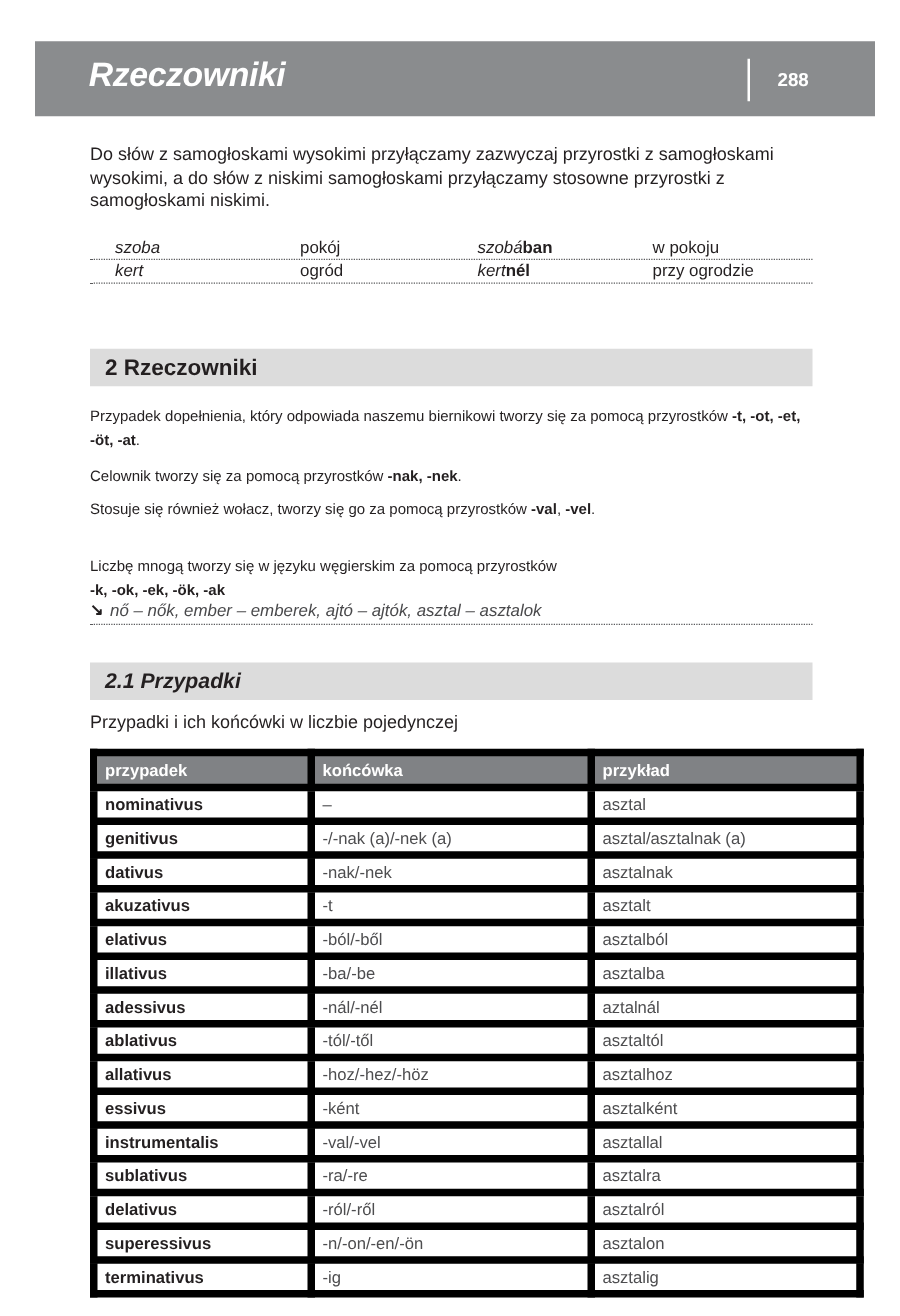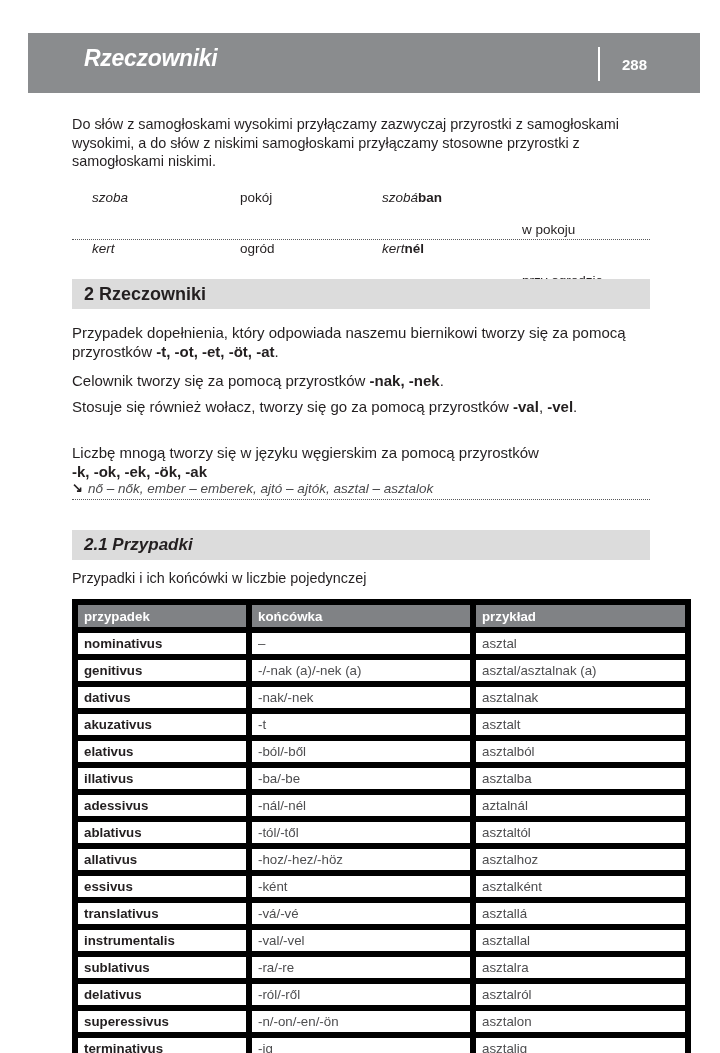--- a/index.html
+++ b/index.html
@@ -21,23 +21,23 @@
     position: absolute;
     left: 28px;
     top: 33px;
     width: 672px;
     height: 60px;
     background: #8a8c8e;
     box-sizing: border-box;
   }
   .page-header-title {
     position: absolute;
-    left: 56px;
+    left: 43px;
     top: 12px;
-    font-size: 23px;
+    font-size: 27px;
     font-weight: bold;
     font-style: italic;
     color: #ffffff;
     letter-spacing: -0.3px;
   }
   .page-header-rule {
     position: absolute;
     right: 100px;
     top: 14px;
     width: 2px;
@@ -74,21 +74,21 @@
   .example-row {
     display: flex;
     font-size: 13.5px;
     line-height: 17px;
     border-bottom: 1px dotted #58595b;
     padding-bottom: 1px;
   }
   .example-row .c0 { width: 168px; padding-left: 20px; box-sizing: border-box; font-style: italic; }
   .example-row .c1 { width: 142px; }
   .example-row .c2 { width: 140px; font-style: italic; }
-  .example-row .c3 { flex: 1; margin-top: 32px; }
+  .example-row .c3 { flex: 1; }
   .example-row .c2 b { font-style: normal; }
 
   
   .band {
     position: absolute;
     left: 72px;
     width: 578px;
     background: #dcdcdc;
     box-sizing: border-box;
   }
@@ -116,21 +116,21 @@
     font-weight: bold;
     font-style: italic;
     color: #231f20;
   }
 
   
   .para {
     position: absolute;
     left: 72px;
     width: 578px;
-    font-size: 15px;
+    font-size: 12px;
     line-height: 18.5px;
     color: #231f20;
   }
   .p1 { top: 324px; }
   .p2 { top: 372px; }
   .p3 { top: 398px; }
   .p4 { top: 444px; }
 
   
   .arrow-line {
@@ -312,25 +312,20 @@
         <td class="col-case">allativus</td>
         <td class="col-end">-hoz/-hez/-höz</td>
         <td class="col-ex">asztalhoz</td>
       </tr>
       <tr>
         <td class="col-case">essivus</td>
         <td class="col-end">-ként</td>
         <td class="col-ex">asztalként</td>
       </tr>
       <tr>
-        <td class="col-case">translativus</td>
-        <td class="col-end">-vá/-vé</td>
-        <td class="col-ex">asztallá</td>
-      </tr>
-      <tr>
         <td class="col-case">instrumentalis</td>
         <td class="col-end">-val/-vel</td>
         <td class="col-ex">asztallal</td>
       </tr>
       <tr>
         <td class="col-case">sublativus</td>
         <td class="col-end">-ra/-re</td>
         <td class="col-ex">asztalra</td>
       </tr>
       <tr>

